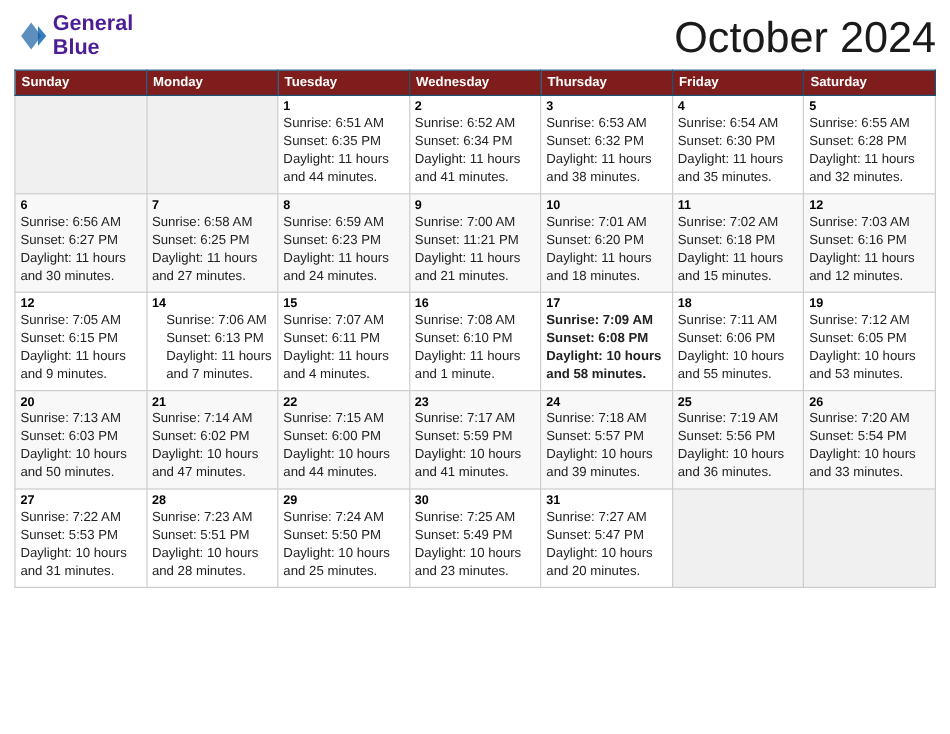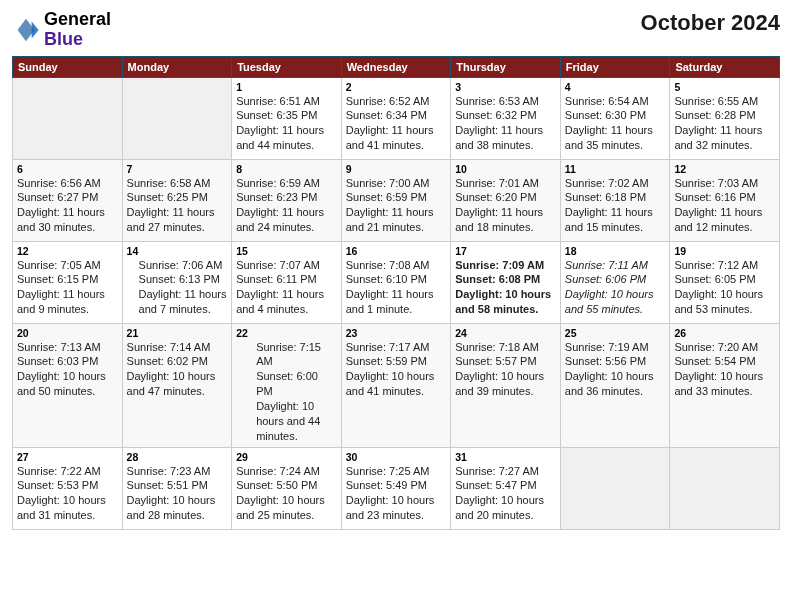--- a/index.html
+++ b/index.html
@@ -26,32 +26,32 @@
       align-items: center;
       gap: 4px;
     }
     .logo-text {
       font-size: 18px;
       font-weight: bold;
       color: #1a3a5c;
       line-height: 1.1;
     }
     .logo-text span {
-      color: #000000;
+      color: #4c1d95;
     }
     .logo-icon {
       width: 28px;
       height: 28px;
     }
     .title-block {
       text-align: right;
     }
     .month-title {
-      font-size: 22px;
-      font-weight: bold;
+      font-size: 36px;
+      font-weight: normal;
       color: #1a1a1a;
     }
     .location-title {
       font-size: 14px;
       color: #333;
     }
     .calendar {
       width: 100%;
       border-collapse: collapse;
       font-size: 9.5px;
@@ -173,21 +173,21 @@
           </td>
           <td>
             <span class="day-num">8</span>
             <div class="day-info" style="white-space: pre-line;">Sunrise: 6:59 AM
 Sunset: 6:23 PM
 Daylight: 11 hours and 24 minutes.</div>
           </td>
           <td>
             <span class="day-num">9</span>
             <div class="day-info" style="white-space: pre-line;">Sunrise: 7:00 AM
-Sunset: 6:59 PM
+Sunset: 11:21 PM
 Daylight: 11 hours and 21 minutes.</div>
           </td>
           <td>
             <span class="day-num">10</span>
             <div class="day-info" style="white-space: pre-line;">Sunrise: 7:01 AM
 Sunset: 6:20 PM
 Daylight: 11 hours and 18 minutes.</div>
           </td>
           <td>
             <span class="day-num">11</span>
@@ -228,21 +228,21 @@
 Daylight: 11 hours and 1 minute.</div>
           </td>
           <td>
             <span class="day-num">17</span>
             <div class="day-info" style="white-space: pre-line; font-weight: bold;">Sunrise: 7:09 AM
 Sunset: 6:08 PM
 Daylight: 10 hours and 58 minutes.</div>
           </td>
           <td>
             <span class="day-num">18</span>
-            <div class="day-info" style="white-space: pre-line; font-style: italic;">Sunrise: 7:11 AM
+            <div class="day-info" style="white-space: pre-line;">Sunrise: 7:11 AM
 Sunset: 6:06 PM
 Daylight: 10 hours and 55 minutes.</div>
           </td>
           <td>
             <span class="day-num">19</span>
             <div class="day-info" style="white-space: pre-line;">Sunrise: 7:12 AM
 Sunset: 6:05 PM
 Daylight: 10 hours and 53 minutes.</div>
           </td>
         </tr>
@@ -254,21 +254,21 @@
 Daylight: 10 hours and 50 minutes.</div>
           </td>
           <td>
             <span class="day-num">21</span>
             <div class="day-info" style="white-space: pre-line;">Sunrise: 7:14 AM
 Sunset: 6:02 PM
 Daylight: 10 hours and 47 minutes.</div>
           </td>
           <td>
             <span class="day-num">22</span>
-            <div class="day-info" style="white-space: pre-line; margin-left: 20px;">Sunrise: 7:15 AM
+            <div class="day-info" style="white-space: pre-line;">Sunrise: 7:15 AM
 Sunset: 6:00 PM
 Daylight: 10 hours and 44 minutes.</div>
           </td>
           <td>
             <span class="day-num">23</span>
             <div class="day-info" style="white-space: pre-line;">Sunrise: 7:17 AM
 Sunset: 5:59 PM
 Daylight: 10 hours and 41 minutes.</div>
           </td>
           <td>

